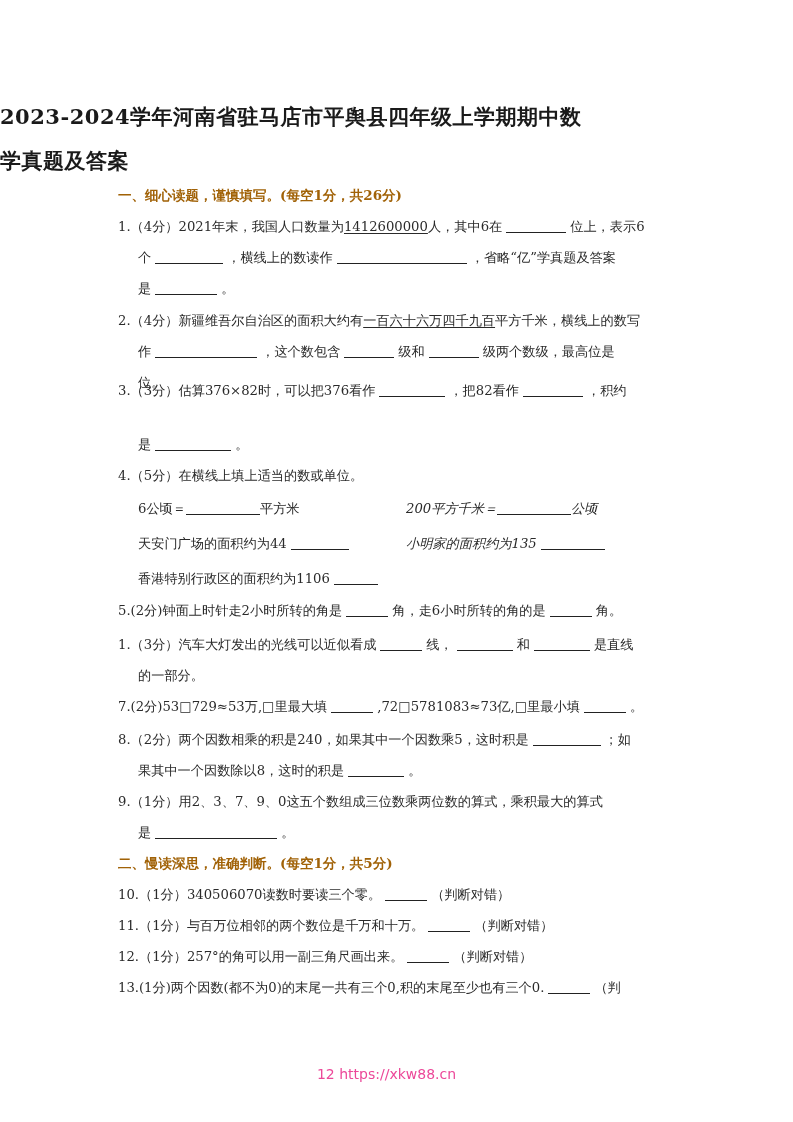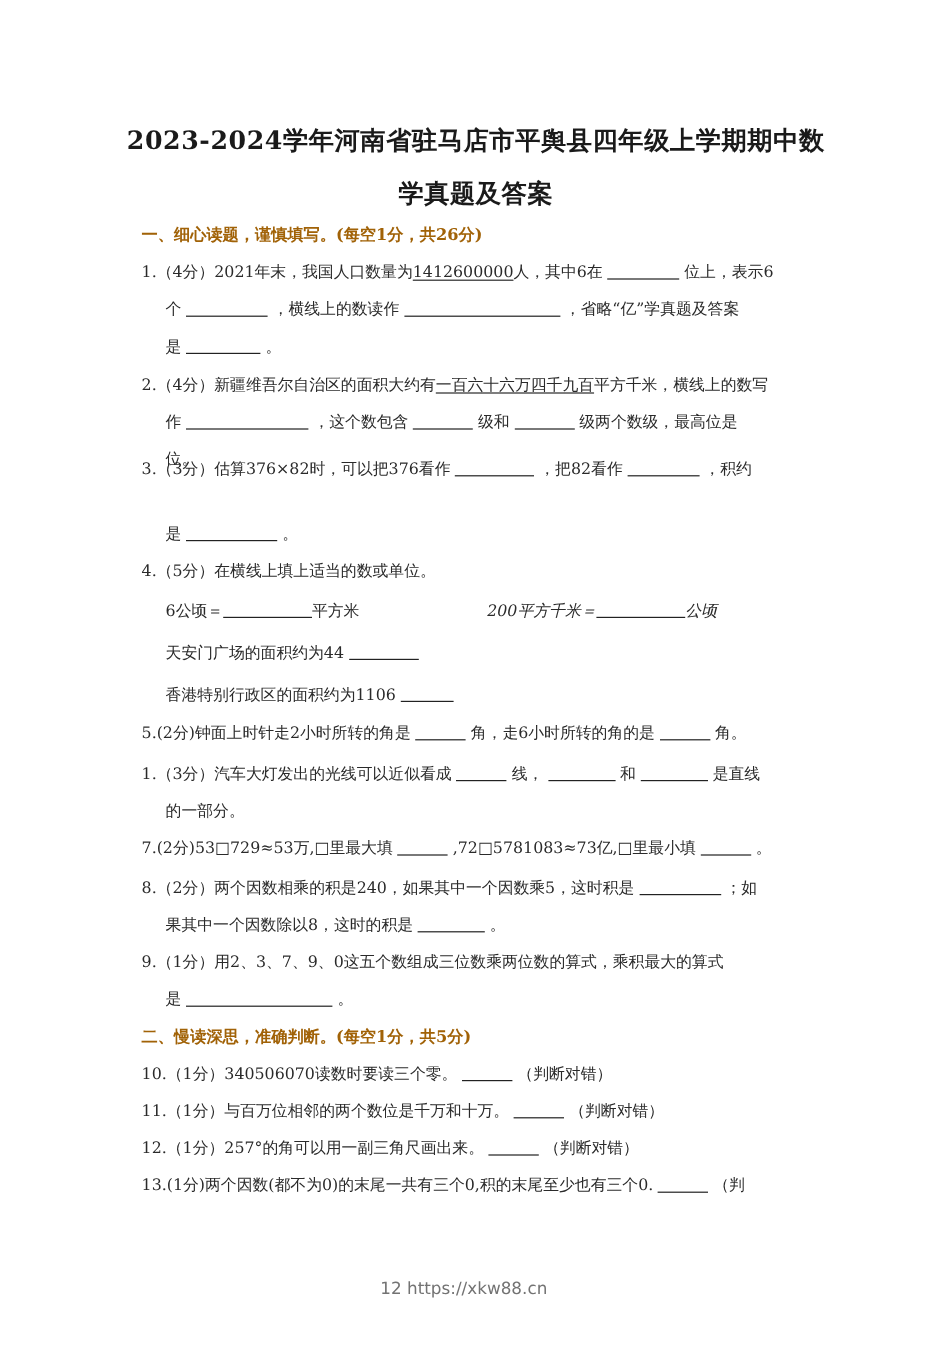--- a/index.html
+++ b/index.html
@@ -1,29 +1,29 @@
 <!DOCTYPE html>
 <html><head>
 <meta charset="utf-8">
 <style>
   html, body { margin:0; padding:0; background:#ffffff; }
   body { width:793px; height:1122px; position:relative; overflow:hidden;
          font-family:"DejaVu Serif","Liberation Serif",serif; color:#222; }
-  .title { position:absolute; left:0; width:793px; text-align:center;
+  .title { position:absolute; left:0; width:793px; 
            font-size:21px; font-weight:bold; color:#1a1a1a; letter-spacing:0.5px; }
   .t1 { top:103px; }
   .t2 { top:147px; }
   .sec { position:absolute; left:118px; font-size:13.5px; font-weight:bold; color:#a16207; }
   .line { position:absolute; left:118px; font-size:13.2px; white-space:nowrap; color:#2a2a2a; }
   .ind { left:138px; }
   .blank { display:inline-block; border-bottom:1px solid #222; height:14px; vertical-align:-2px; margin:0 4px; }
   .ul { text-decoration:underline; text-underline-offset:2px;margin-top:30px; }
   .col2 { position:absolute; left:406px;font-style:italic; }
   .footer { position:absolute; top:1066px; left:0; width:773px; text-align:center;
-            font-family:"DejaVu Sans","Liberation Sans",sans-serif; font-size:14px; color:#737373; }
+            font-family:"DejaVu Sans","Liberation Sans",sans-serif; font-size:14px; color:#ec4899; }
 </style>
 </head>
 <body>
 
 <div class="title t1">2023-2024学年河南省驻马店市平舆县四年级上学期期中数</div>
 <div class="title t2">学真题及答案</div>
 
 <div class="sec" style="top:187px">一、细心读题，谨慎填写。(每空1分，共26分)</div>
 
 <div class="line" style="top:218px">
@@ -55,20 +55,21 @@
 
 <div class="line" style="top:467px">
   <span>4.（5分）在横线上填上适当的数或单位。</span>
 </div>
 <div class="line ind" style="top:500px; width:560px;">
   <span>6公顷＝</span><span class="blank" style="width:74px;margin:0"></span><span>平方米</span>
   <span class="col2" style="left:268px"><span>200平方千米＝</span><span class="blank" style="width:74px;margin:0"></span><span>公顷</span></span>
 </div>
 <div class="line ind" style="top:535px; width:560px;">
   <span>天安门广场的面积约为44</span><span class="blank" style="width:58px"></span>
+  <span class="col2" style="left:268px"><span>小明家的面积约为135</span><span class="blank" style="width:64px"></span></span>
 </div>
 <div class="line ind" style="top:570px">
   <span>香港特别行政区的面积约为1106</span><span class="blank" style="width:44px"></span>
 </div>
 
 <div class="line" style="top:602px">
   <span>5.(2分)钟面上时针走2小时所转的角是</span><span class="blank" style="width:42px"></span><span>角，走6小时所转的角的是</span><span class="blank" style="width:42px"></span><span>角。</span>
 </div>
 
 <div class="line" style="top:636px">

